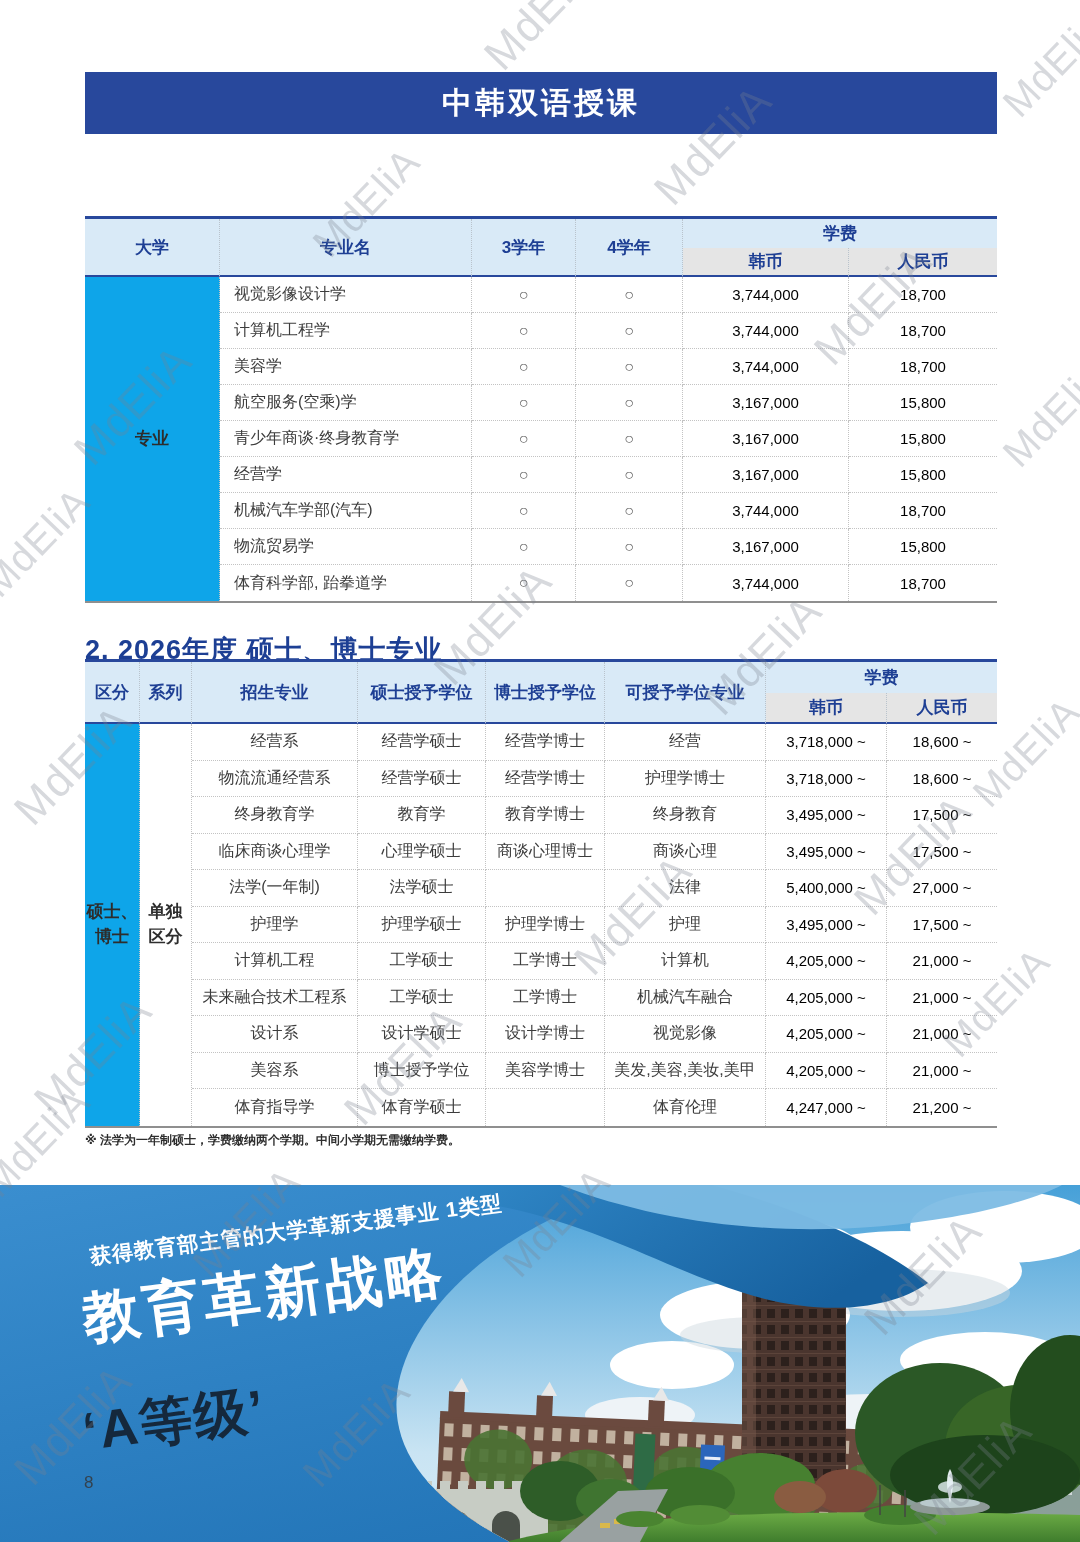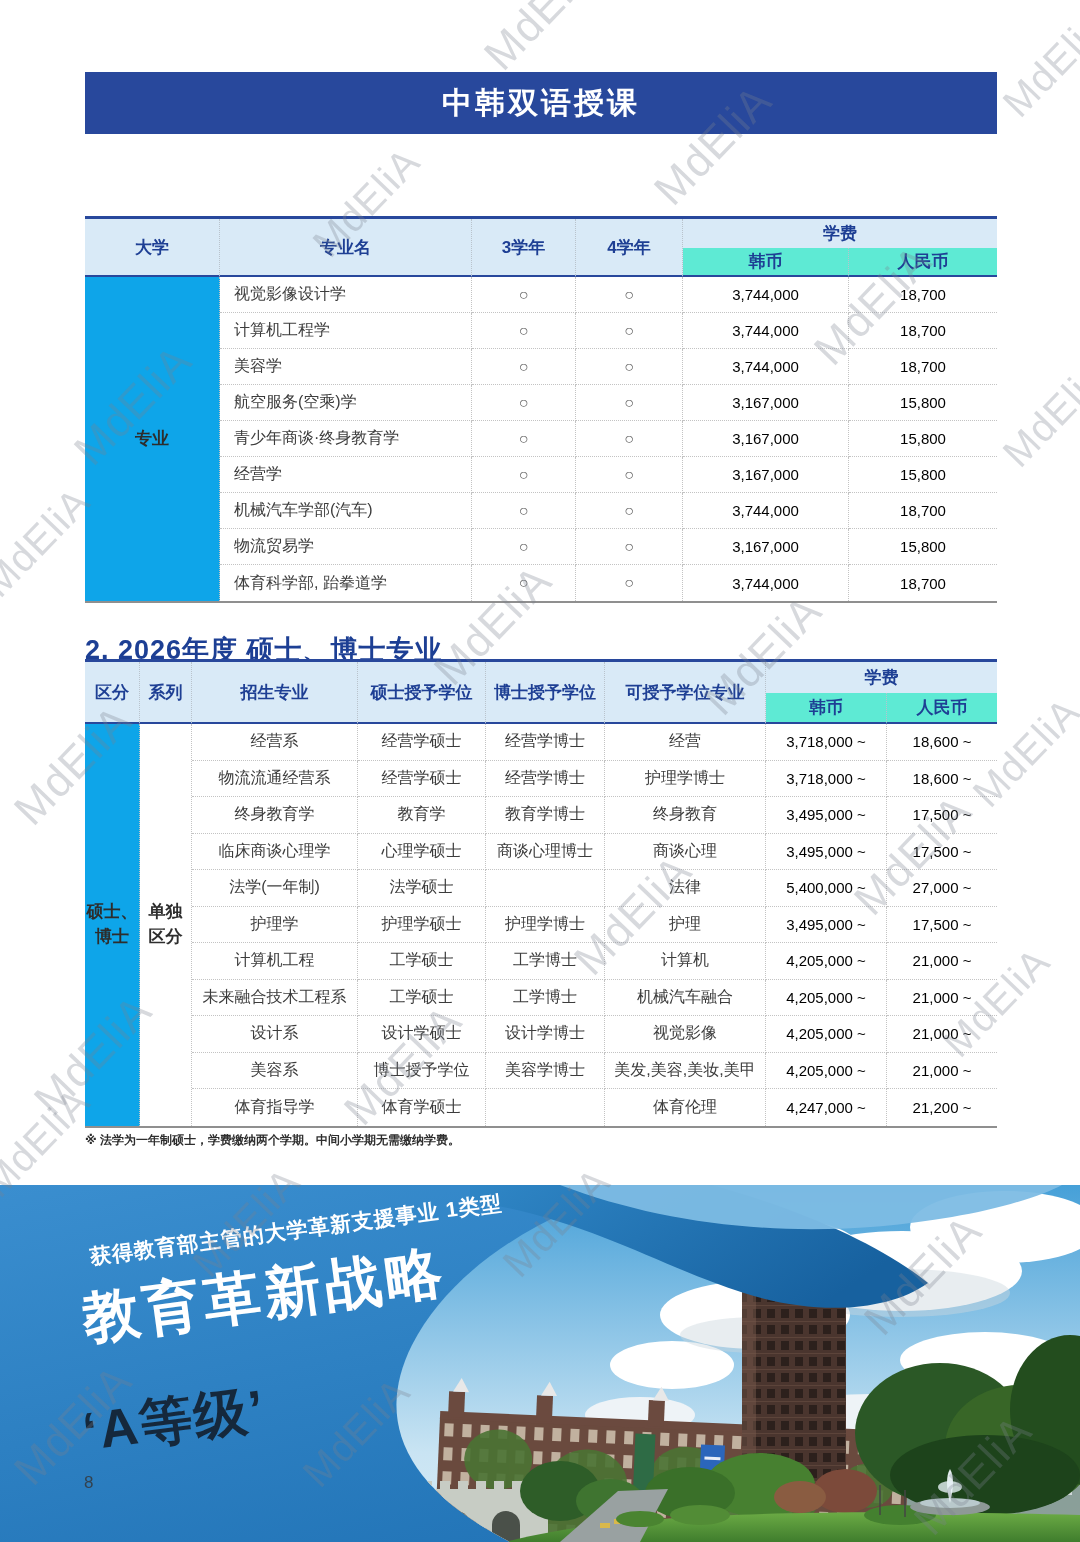--- a/index.html
+++ b/index.html
@@ -29,21 +29,21 @@
       grid-template-rows:29px 29px repeat(9,36px);text-align:center;}
   .t2{top:659px;grid-template-columns:55px 52px 166px 128px 119px 161px 121px 110px;
       grid-template-rows:31px 31px repeat(11,36.5px);}
   .h{
     background:#d9eaf7;color:#1e3f94;font-size:17px;font-weight:700;
     display:flex;align-items:center;justify-content:center;
     border-right:1px dotted #b9c3cc;
   }
   .h.rs2{grid-row:span 2;}
   .h.cs2{grid-column:span 2;border-right:none;}
-  .h.sub{background:#5eead4;}
+  .h.sub{background:#e5e5e5;}
   .h.hb{border-bottom:2px solid #28489c;}
   .h.lastcol{border-right:none;}
   .t-c{
     font-size:16px;color:#3c3c3c;display:flex;align-items:center;justify-content:center;
     border-right:1px dotted #c3c3c3;border-bottom:1px dotted #c3c3c3;background:#ffffff;
   }
   .t-c.left{justify-content:flex-start;padding-left:14px;}
   .t-c.num{font-size:15px;color:#000000;}
   .t-c.circ{font-size:16px;color:#666;}
   .t-c.lastcol{border-right:none;}

